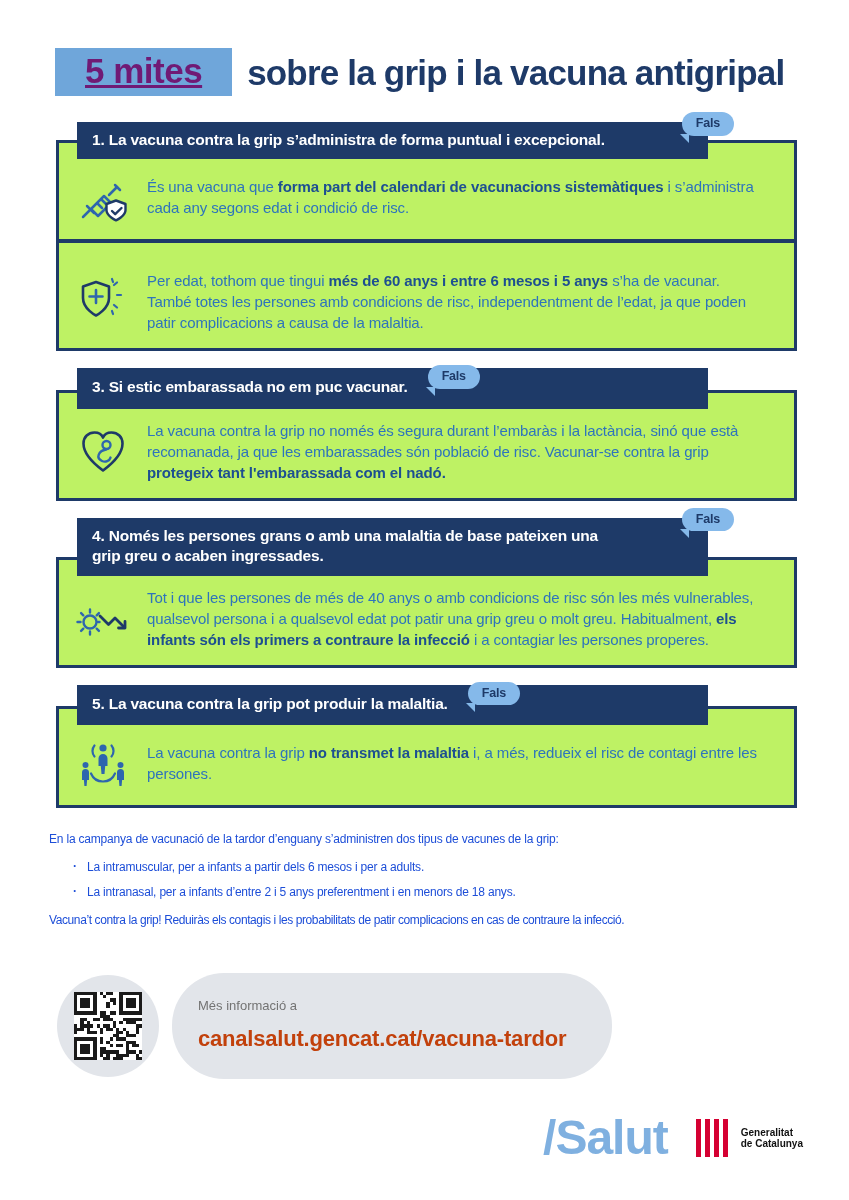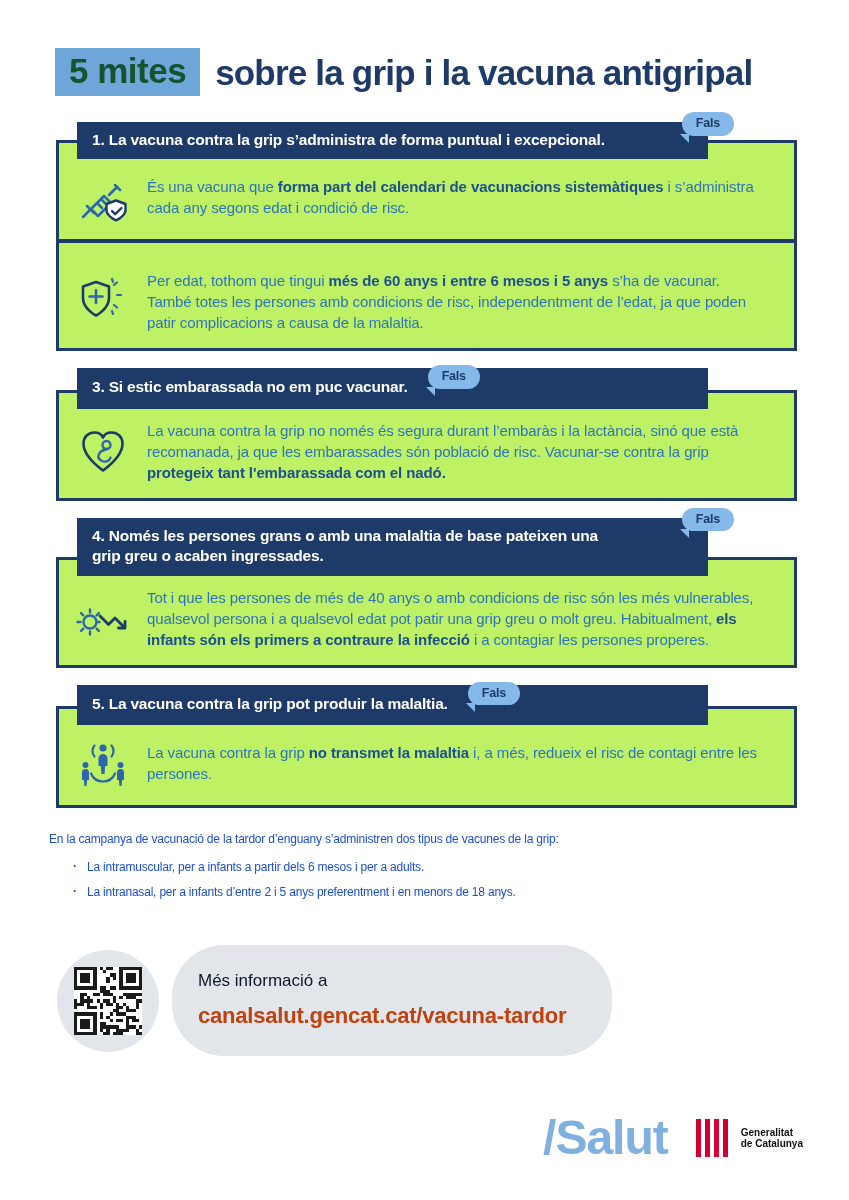--- a/index.html
+++ b/index.html
@@ -7,22 +7,22 @@
     width:849px;height:1200px;overflow:hidden;position:relative;
     background:#ffffff;color:#1e3a68;
     font-family:"Liberation Sans", sans-serif;
     -webkit-font-smoothing:antialiased;
   }
   .page{padding-top:48px;}
 
   
   .title-row{display:flex;align-items:center;margin:0 0 26px 55px;}
   .title-badge{
-    background:#6fa6da;color:#14532d;font-weight:bold;font-size:35px;
-    padding:5px 14px 8px;letter-spacing:-0.5px;line-height:1;
+    background:#6fa6da;color:#701a75;font-weight:bold;font-size:35px;
+    padding:5px 30px 8px;letter-spacing:-0.5px;line-height:1;text-decoration:underline;
   }
   .title-text{
     color:#1e3a68;font-weight:bold;font-size:35px;letter-spacing:-0.8px;
     margin-left:15px;line-height:1;
   }
 
   
   .myth{margin:0 0 17px 56px;width:741px;position:relative;}
   .myth-bar{
     position:relative;z-index:2;margin-left:21px;width:631px;box-sizing:border-box;
@@ -64,21 +64,21 @@
   .info-row{display:flex;align-items:center;margin:46px 0 0 57px;}
   .qr-circle{
     width:102px;height:102px;border-radius:50%;background:#e2e5ea;flex:0 0 auto;
     display:flex;align-items:center;justify-content:center;position:relative;z-index:2;
   }
   .qr-circle svg{width:68px;height:68px;background:#fff0;}
   .info-pill{
     margin-left:13px;background:#e2e5ea;border-radius:52px;
     padding:25px 46px 25px 26px;min-height:52px;display:flex;flex-direction:column;justify-content:center;
   }
-  .info-line1{font-size:17px;color:#0f172a;line-height:1.3;}
+  .info-line1{font-size:13px;color:#737373;line-height:1.3;}
   .info-line2{font-size:22px;font-weight:bold;color:#c2410c;line-height:1.3;margin-top:10px;letter-spacing:-0.2px;}
 
   
   .footer{position:absolute;right:46px;bottom:38px;display:flex;align-items:center;}
   .salut-logo{color:#7fb0e0;font-size:48px;font-weight:bold;letter-spacing:-1px;line-height:1;}
   .gencat{display:flex;align-items:center;margin-left:28px;}
   .gencat-bars{
     width:36px;height:38px;flex:0 0 auto;
     background:repeating-linear-gradient(90deg,#d50032 0 5px,#ffffff 5px 9px);
   }
@@ -205,20 +205,21 @@
       <p class="myth-text"><span>La vacuna contra la grip </span><span class="b">no transmet la malaltia</span><span> i, a més, redueix el risc de contagi entre les persones.</span></p>
     </div>
   </section>
 
   <div class="outro">
     <p class="outro-intro">En la campanya de vacunació de la tardor d’enguany s’administren dos tipus de vacunes de la grip:</p>
     <ul class="outro-list">
       <li>La intramuscular, per a infants a partir dels 6 mesos i per a adults.</li>
       <li>La intranasal, per a infants d’entre 2 i 5 anys preferentment i en menors de 18 anys.</li>
     </ul>
+    <p class="outro-closing">Vacuna’t contra la grip! Reduiràs els contagis i les probabilitats de patir complicacions en cas de contraure la infecció.</p>
   </div>
 
   <div class="info-row">
     <div class="qr-circle">
       <svg id="qr" viewBox="0 0 21 21" shape-rendering="crispEdges">
           <rect x="0" y="0" width="21" height="21" fill="#ffffff"></rect>
           <rect x="8" y="0" width="1" height="1" fill="#1a1a1a"></rect>
           <rect x="10" y="0" width="1" height="1" fill="#1a1a1a"></rect>
           <rect x="11" y="0" width="1" height="1" fill="#1a1a1a"></rect>
           <rect x="9" y="1" width="1" height="1" fill="#1a1a1a"></rect>

